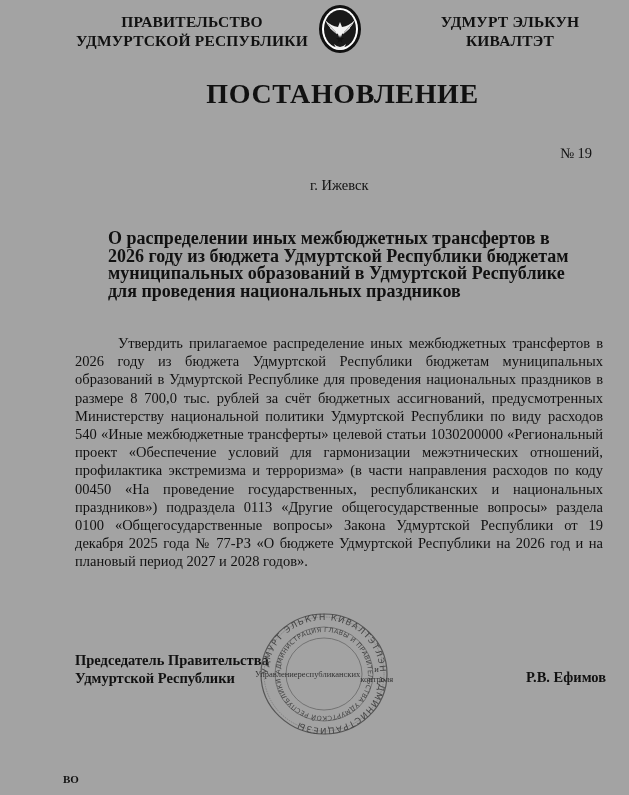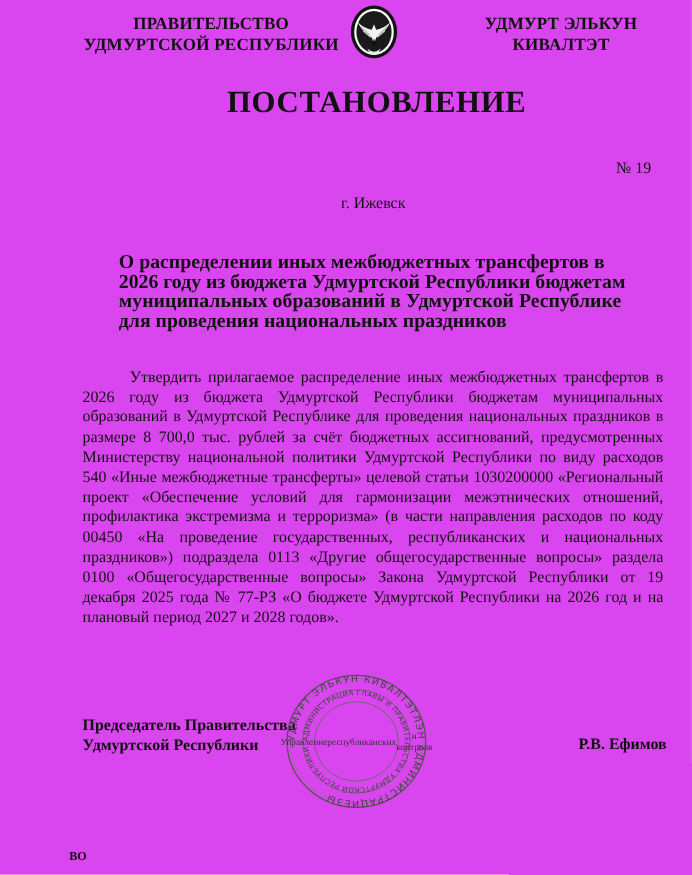--- a/index.html
+++ b/index.html
@@ -13,21 +13,21 @@
       position: relative;
       overflow: hidden;
       font-family: "Liberation Serif", "DejaVu Serif", serif;
       color: #111111;
     }
     .page {
       position: absolute;
       left: 0; top: 0;
       width: 629px;
       height: 795px;
-      background: #d946ef;
+      background: #a3a3a3;
     }
     .header-left, .header-right {
       position: absolute;
       font-weight: bold;
       font-size: 15.5px;
       line-height: 19px;
       text-align: center;
       letter-spacing: 0.2px;
     }
     .header-left { left: 72px; top: 12px; width: 240px; }

